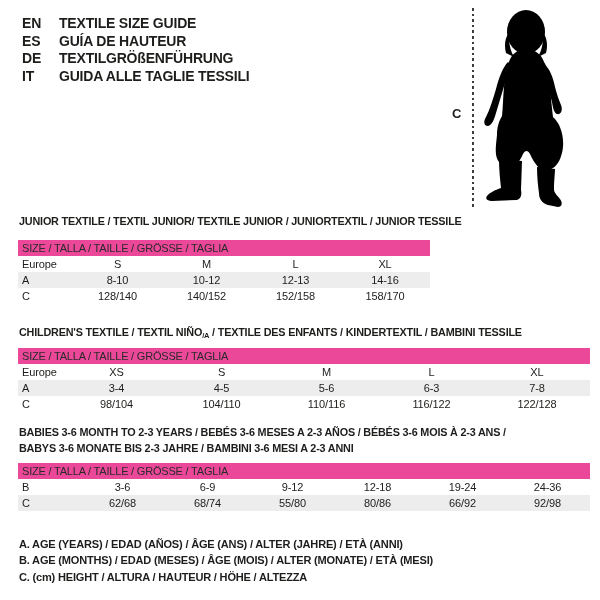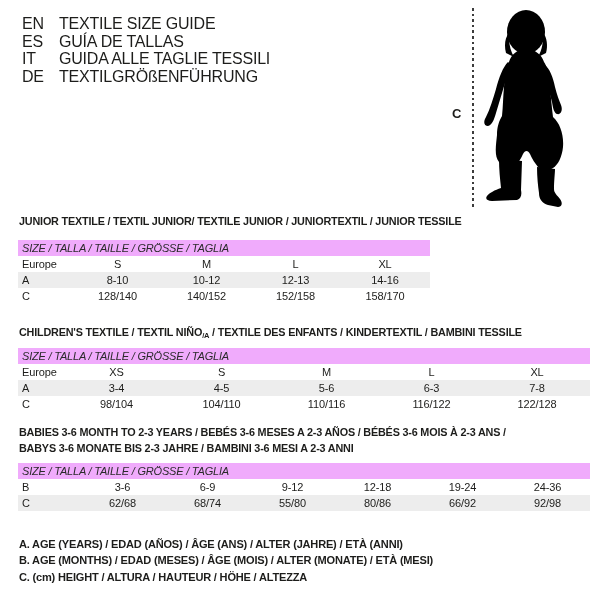--- a/index.html
+++ b/index.html
@@ -1,63 +1,63 @@
 <!DOCTYPE html>
 <html><head>
 <meta charset="utf-8">
 <style>
   html,body{margin:0;padding:0;background:#fff;}
   .page{position:relative;width:600px;height:600px;background:#ffffff;overflow:hidden;
         font-family:"Liberation Sans","DejaVu Sans",sans-serif;color:#1d1d1b;}
   .abs{position:absolute;}
 
   
-  .lang-list{left:22px;top:15px;font-size:16px;font-weight:normal;line-height:17.5px;letter-spacing:-0.2px;}
+  .lang-list{left:22px;top:15px;font-size:14px;font-weight:bold;line-height:17.5px;letter-spacing:-0.2px;}
   .lang-row{white-space:nowrap;}
   .lang-code{display:inline-block;width:37px;}
 
   
   .measure-line{left:472px;top:8px;width:2px;height:199px;
       background:repeating-linear-gradient(to bottom,#3c3c3c 0 2.6px,transparent 2.6px 5.6px);}
   .height-label{left:452px;top:106px;font-size:13px;font-weight:bold;}
 
   
   .sec-title{font-size:11.5px;font-weight:bold;letter-spacing:-0.2px;white-space:nowrap;
              transform:scaleX(0.94);transform-origin:0 0;}
   .sub-a{font-size:8px;vertical-align:-2px;font-weight:bold;}
 
   
   table.size{border-collapse:collapse;table-layout:fixed;font-size:11px;letter-spacing:-0.1px;}
   table.size td{padding:0;height:16px;vertical-align:middle;white-space:nowrap;}
-  td.bar{background:#f0abfc;color:#2a2a2a;padding-left:4px !important;letter-spacing:-0.2px;font-style:italic;}
+  td.bar{background:#ec4899;color:#2a2a2a;padding-left:4px !important;letter-spacing:-0.2px;}
   td.lab{text-align:left;padding-left:4px !important;margin-top:36px;}
   td.val{text-align:center;}
   tr.stripe td{background:#ededed;}
 
   
   .notes{left:19px;top:536px;font-size:11.5px;font-weight:bold;line-height:16.4px;letter-spacing:-0.2px;
          transform:scaleX(0.96);transform-origin:0 0;white-space:nowrap;}
 </style>
 </head>
 <body>
 
 <div class="page">
 
   <div class="abs lang-list">
     <div class="lang-row">
       <span class="lang-code">EN</span><span>TEXTILE SIZE GUIDE</span>
     </div>
     <div class="lang-row">
-      <span class="lang-code">ES</span><span>GUÍA DE TALLAS</span>
+      <span class="lang-code">ES</span><span>GUÍA DE HAUTEUR</span>
+    </div>
+    <div class="lang-row">
+      <span class="lang-code">DE</span><span>TEXTILGRÖßENFÜHRUNG</span>
     </div>
     <div class="lang-row">
       <span class="lang-code">IT</span><span>GUIDA ALLE TAGLIE TESSILI</span>
-    </div>
-    <div class="lang-row">
-      <span class="lang-code">DE</span><span>TEXTILGRÖßENFÜHRUNG</span>
     </div>
   </div>
 
   <div class="abs measure-line"></div>
   <div class="abs height-label">C</div>
   <svg class="abs" style="left:481px;top:9px;" width="84" height="198" viewBox="0 0 84 198">
     <g fill="#000000">
       <ellipse cx="45" cy="23" rx="19" ry="22"></ellipse>
       <path d="M28,24 C24,28 23,37 25,44 L33,48 C29,41 27,32 29,25 Z"></path>
       <path d="M62,24 C66,28 67,37 65,44 L57,48 C61,41 63,32 61,25 Z"></path>

